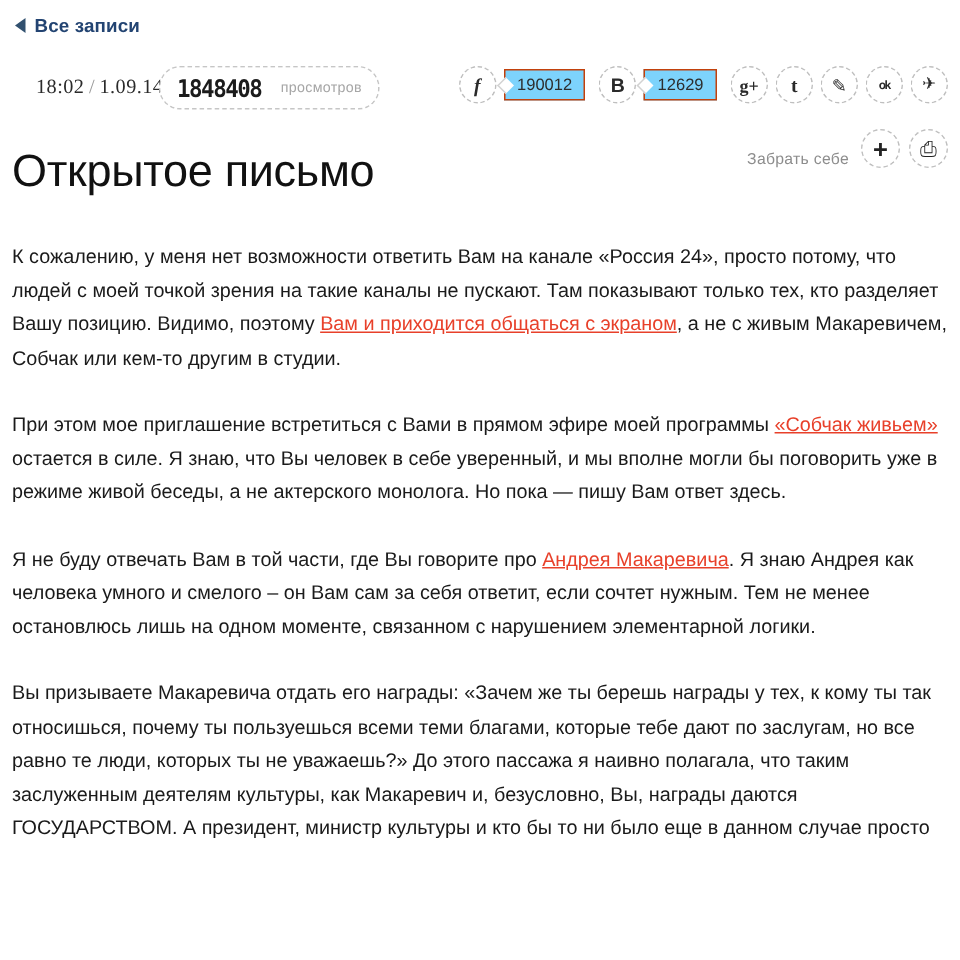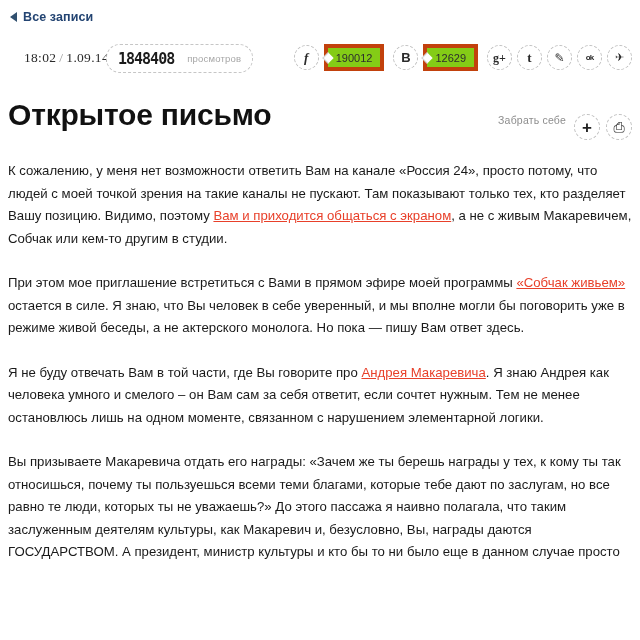--- a/index.html
+++ b/index.html
@@ -107,22 +107,22 @@
   }
   .soc-glyph {
     font-size: 13px;
     font-weight: bold;
     color: #2a2a2a;
     line-height: 1;
   }
   .count-bubble {
     position: relative;
     margin-left: 5px;
-    border: 4px solid #c2410c;
-    background: #84cc16;
+    border: 1px solid #c2410c;
+    background: #7dd3fc;
     height: 19px;
     padding: 0 8px;
     display: flex;
     align-items: center;
     font-size: 11px;
     color: #2d2d2d;
     cursor: pointer;
   }
   .count-bubble::before {
     content: "";
@@ -136,23 +136,22 @@
     transform: rotate(45deg);
   }
   .soc-group { display: flex; align-items: center; margin-right: 4px; }
 
   
   .takerow {
     position: absolute;
     right: 8px;
     top: 86px;
     display: flex;
-    align-items: flex-start;
+    align-items: flex-end;
     gap: 6px;
-    margin-top: 28px;
   }
   .take-label {
     font-size: 10.5px;
     color: #8d8d8d;
     margin-right: 2px;
     letter-spacing: .2px;
   }
   .icon-circle {
     width: 24px; height: 24px;
     border: 1px dashed #bfbfbf;
@@ -161,21 +160,21 @@
     align-items: center;
     justify-content: center;
     cursor: pointer;
     background: #fff;
   }
 
   
   .article { position: absolute; left: 8px; right: 8px; top: 96px; }
   h1.title {
     margin: 0;
-    font-weight: bold;
+    font-weight: normal;
     font-size: 30px;
     line-height: 1.28;
     color: #111;
     letter-spacing: -.2px;
   }
   .lede {
     margin: 12px 0 0 0;
     font-size: 13.5px;
     color: #1a1a1a;
     line-height: 1.5;

